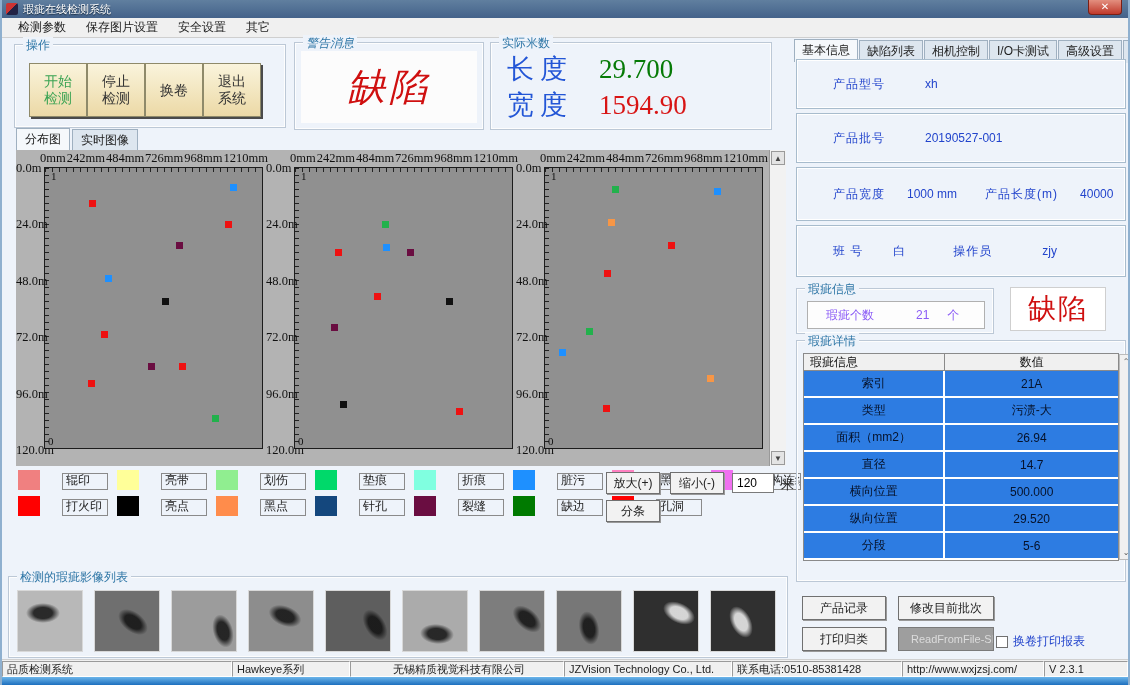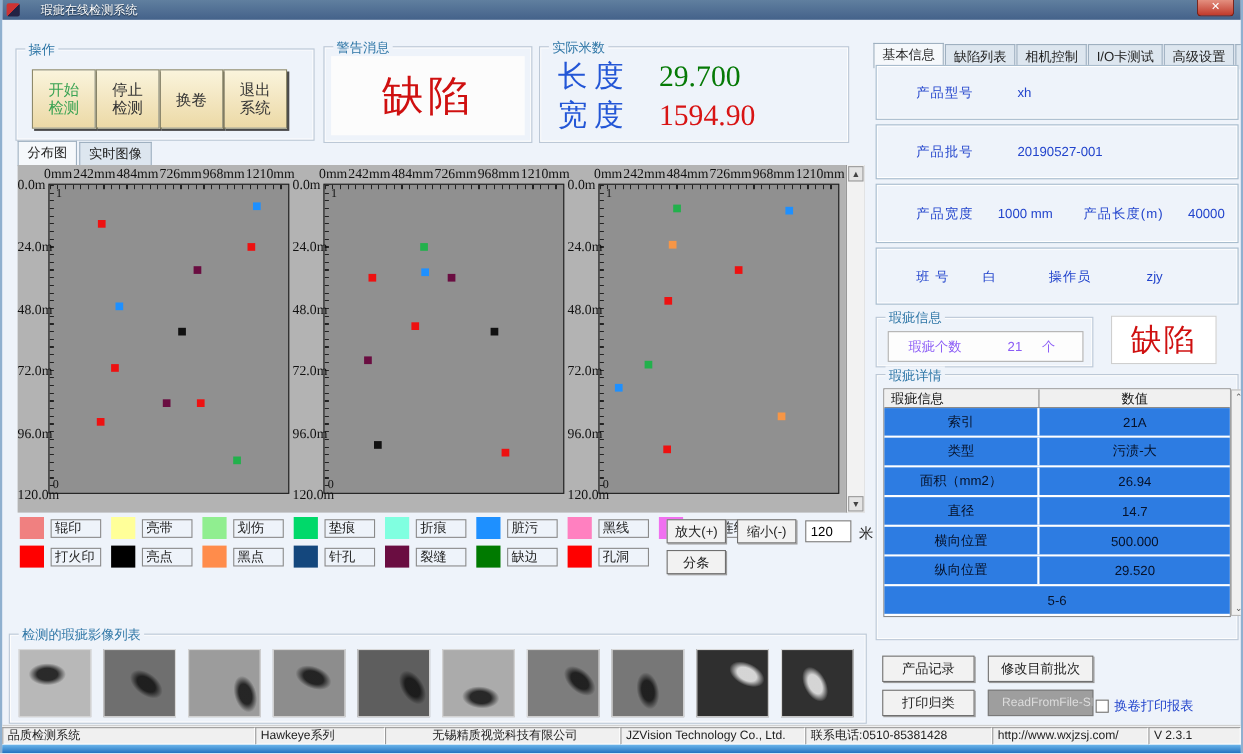--- a/index.html
+++ b/index.html
@@ -3,21 +3,21 @@
 <meta charset="utf-8">
 <style>
   * { margin:0; padding:0; box-sizing:border-box; }
   html,body { width:1130px; height:685px; }
   body { font-family:"Liberation Sans", sans-serif; font-size:12px; color:#222; }
   .screen { position:relative; width:1130px; height:685px; background:#eef3fa; overflow:hidden;
             border-left:2px solid #8fb0cf; border-right:2px solid #8fb0cf; }
 
   
   .titlebar { position:absolute; left:0; top:0; width:100%; height:18px;
-    background:linear-gradient(#607f9f,#44628a); display:flex; align-items:center; padding:0 4px;gap:14px; }
+    background:linear-gradient(#607f9f,#44628a); display:flex; align-items:center; padding:0 4px; }
   .app-icon { width:12px; height:12px; margin-right:5px; position:relative;
     background:linear-gradient(135deg,#c33 0 50%, #224 50% 100%); border-radius:2px; }
   .titletext { color:#fff; font-size:11px; text-shadow:0 1px 1px #123; }
   .closebtn { position:absolute; right:6px; top:0; width:34px; height:15px;
     background:linear-gradient(#e38f7f,#c0392b); border:1px solid #7a1f14; border-top:none;
     border-radius:0 0 4px 4px; color:#fff; font-size:10px; text-align:center; line-height:14px; }
 
   
   .menubar { position:absolute; left:0; top:18px; width:100%; height:20px; background:#f0f0f0;
     border-bottom:1px solid #cfcfcf; display:flex; align-items:center; padding-left:6px; }
@@ -66,21 +66,21 @@
     color:#111; text-align:left; }
   .cornlab { position:absolute; font-family:"Liberation Serif",serif; font-size:11px; color:#111; }
   .pt { position:absolute; width:7px; height:7px; }
   .cscroll { position:absolute; right:0; top:0; width:17px; height:100%; background:#f2f2f2;
     border-left:1px solid #999; }
   .cscroll .arr { position:absolute; left:1px; width:14px; height:14px; background:#e4e4e4;
     border:1px solid #9a9a9a; font-size:8px; line-height:13px; text-align:center; color:#444; }
 
   
   .legendrow { position:absolute; left:16px; display:flex; gap:9px; align-items:center; }
-  .legitem { display:flex; align-items:center; gap:6px; }
+  .legitem { display:flex; align-items:flex-end; gap:22px;font-family:Liberation Mono, monospace; }
   .sw { width:22px; height:20px; }
   .leglbl { width:46px; height:17px; border:1px solid #8a8a8a; font-size:12px; line-height:15px;
     padding-left:3px; white-space:nowrap; overflow:hidden; background:transparent; }
 
   
   .mbtn { position:absolute; height:22px; background:#f2f2f2; border:1px solid #707070;
     box-shadow:1px 1px 0 #999; font-size:12px; text-align:center; line-height:20px; }
   .minput { position:absolute; width:42px; height:20px; border:1px solid #7a7a7a; background:#fff;
     font-size:12px; padding-left:4px; font-family:"Liberation Sans",sans-serif; }
   .munit { position:absolute; font-size:13px; }
@@ -143,40 +143,46 @@
 <body>
 
 <div class="screen">
 
   <div class="titlebar">
     <div class="app-icon"></div>
     <div class="titletext">瑕疵在线检测系统</div>
     <div class="closebtn">✕</div>
   </div>
 
+  <div class="menubar" id="menubar">
+      <span>检测参数</span>
+      <span>保存图片设置</span>
+      <span>安全设置</span>
+      <span>其它</span>
+    </div>
 
   <div class="grp" style="left:12px;top:44px;width:272px;height:84px;">
     <span class="cap">操作</span>
     <div class="opbtns" id="opbtns">
         <div class="opbtn start">
           <span class="lbl">开始检测</span>
         </div>
         <div class="opbtn">
           <span class="lbl">停止检测</span>
         </div>
         <div class="opbtn">
           <span class="lbl" style="width: auto;">换卷</span>
         </div>
         <div class="opbtn">
           <span class="lbl">退出系统</span>
         </div>
       </div>
   </div>
 
-  <div class="grp" style="left:292px;top:42px;width:190px;height:88px;">
+  <div class="grp" style="left:292px;top:42px;width:190px;height:88px;font-style:italic;">
     <span class="cap">警告消息</span>
     <div class="warnbox">
       <span class="warntext">缺陷</span>
     </div>
   </div>
 
   <div class="grp" style="left:488px;top:42px;width:282px;height:88px;">
     <span class="cap">实际米数</span>
     <div class="meterrow" style="top:8px;">
       <span class="ml">长度</span>
@@ -476,20 +482,21 @@
         </div>
         <div class="drow">
           <div class="c1">横向位置</div>
           <div class="c2">500.000</div>
         </div>
         <div class="drow">
           <div class="c1">纵向位置</div>
           <div class="c2">29.520</div>
         </div>
         <div class="drow">
+          <div class="c1">分段</div>
           <div class="c2">5-6</div>
         </div>
       </div>
   </div>
 
   <div class="abtn" style="left:800px;top:596px;width:84px;">产品记录</div>
   <div class="abtn" style="left:896px;top:596px;width:96px;">修改目前批次</div>
   <div class="abtn" style="left:800px;top:627px;width:84px;">打印归类</div>
   <div class="abtn disabled" style="left:896px;top:627px;width:96px;padding-left:12px;">ReadFromFile-SIM</div>
   <div class="chk">

